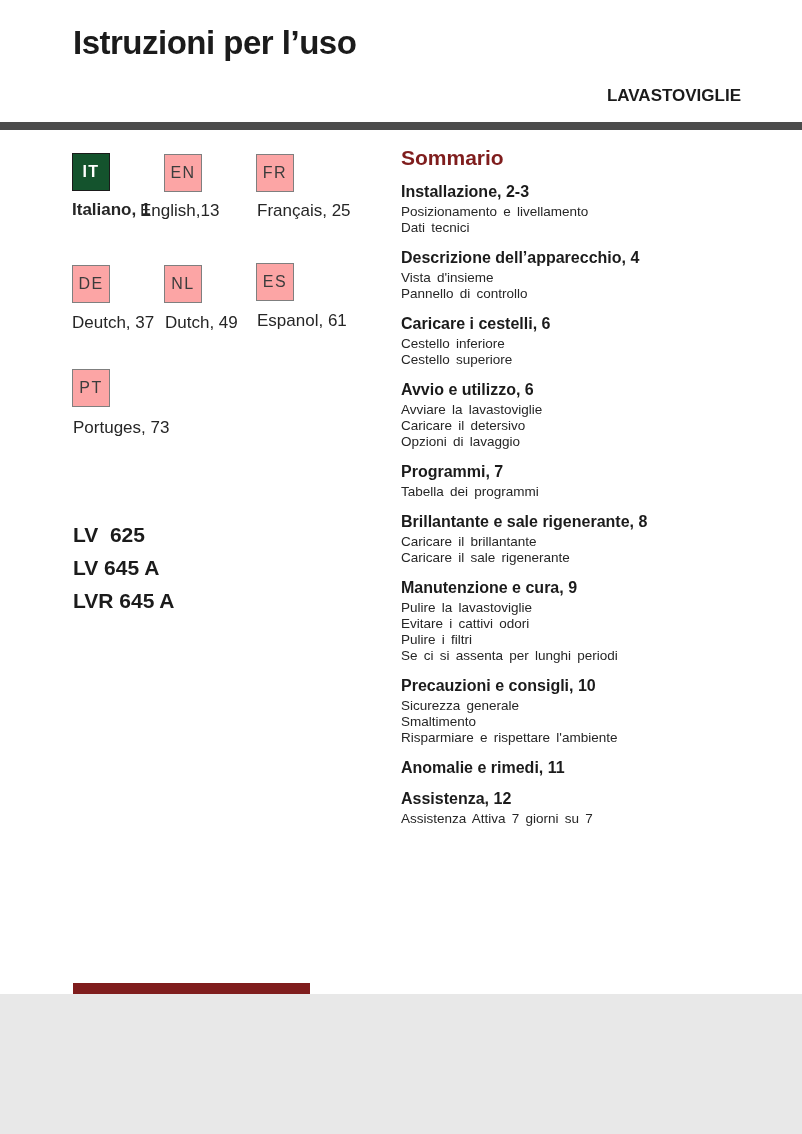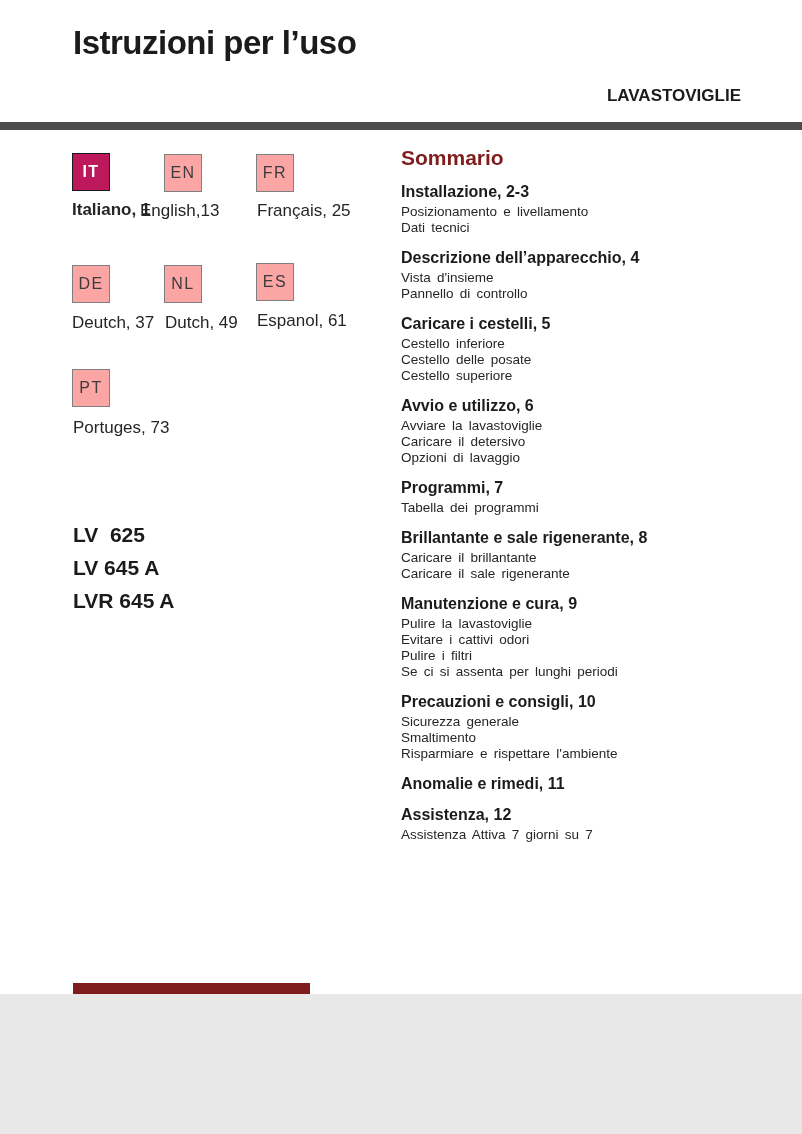--- a/index.html
+++ b/index.html
@@ -57,21 +57,21 @@
     font-size: 16px;
     letter-spacing: 1.5px;
     color: #3c3c3c;
   }
   .lang-label {
     position: absolute;
     font-size: 17px;
     color: #262626;
     white-space: nowrap;
   }
-  .it-box { left: 72px;  top: 153px; background: #be185d; border-color: #1b1b1b; color: #ffffff; font-weight: 700; }
+  .it-box { left: 72px;  top: 153px; background: #14532d; border-color: #1b1b1b; color: #ffffff; font-weight: 700; }
   .en-box { left: 164px; top: 154px; }
   .fr-box { left: 256px; top: 154px; }
   .de-box { left: 72px;  top: 265px; }
   .nl-box { left: 164px; top: 265px; }
   .es-box { left: 256px; top: 263px; }
   .pt-box { left: 72px;  top: 369px; }
   .it-label { left: 72px;  top: 200px; font-weight: 700; }
   .en-label { left: 140px; top: 201px; }
   .fr-label { left: 257px; top: 201px; }
   .de-label { left: 72px;  top: 313px; }
@@ -173,23 +173,22 @@
 
   <div class="toc">
     <div class="toc-title">Sommario</div>
     <div id="toc-root">
         <div class="toc-heading">Installazione, 2-3</div>
         <div class="toc-item">Posizionamento e livellamento</div>
         <div class="toc-item">Dati tecnici</div>
         <div class="toc-heading">Descrizione dell’apparecchio, 4</div>
         <div class="toc-item">Vista d'insieme</div>
         <div class="toc-item">Pannello di controllo</div>
-        <div class="toc-heading">Caricare i cestelli, 5</div>
+        <div class="toc-heading">Caricare i cestelli, 6</div>
         <div class="toc-item">Cestello inferiore</div>
-        <div class="toc-item">Cestello delle posate</div>
         <div class="toc-item">Cestello superiore</div>
         <div class="toc-heading">Avvio e utilizzo, 6</div>
         <div class="toc-item">Avviare la lavastoviglie</div>
         <div class="toc-item">Caricare il detersivo</div>
         <div class="toc-item">Opzioni di lavaggio</div>
         <div class="toc-heading">Programmi, 7</div>
         <div class="toc-item">Tabella dei programmi</div>
         <div class="toc-heading">Brillantante e sale rigenerante, 8</div>
         <div class="toc-item">Caricare il brillantante</div>
         <div class="toc-item">Caricare il sale rigenerante</div>

